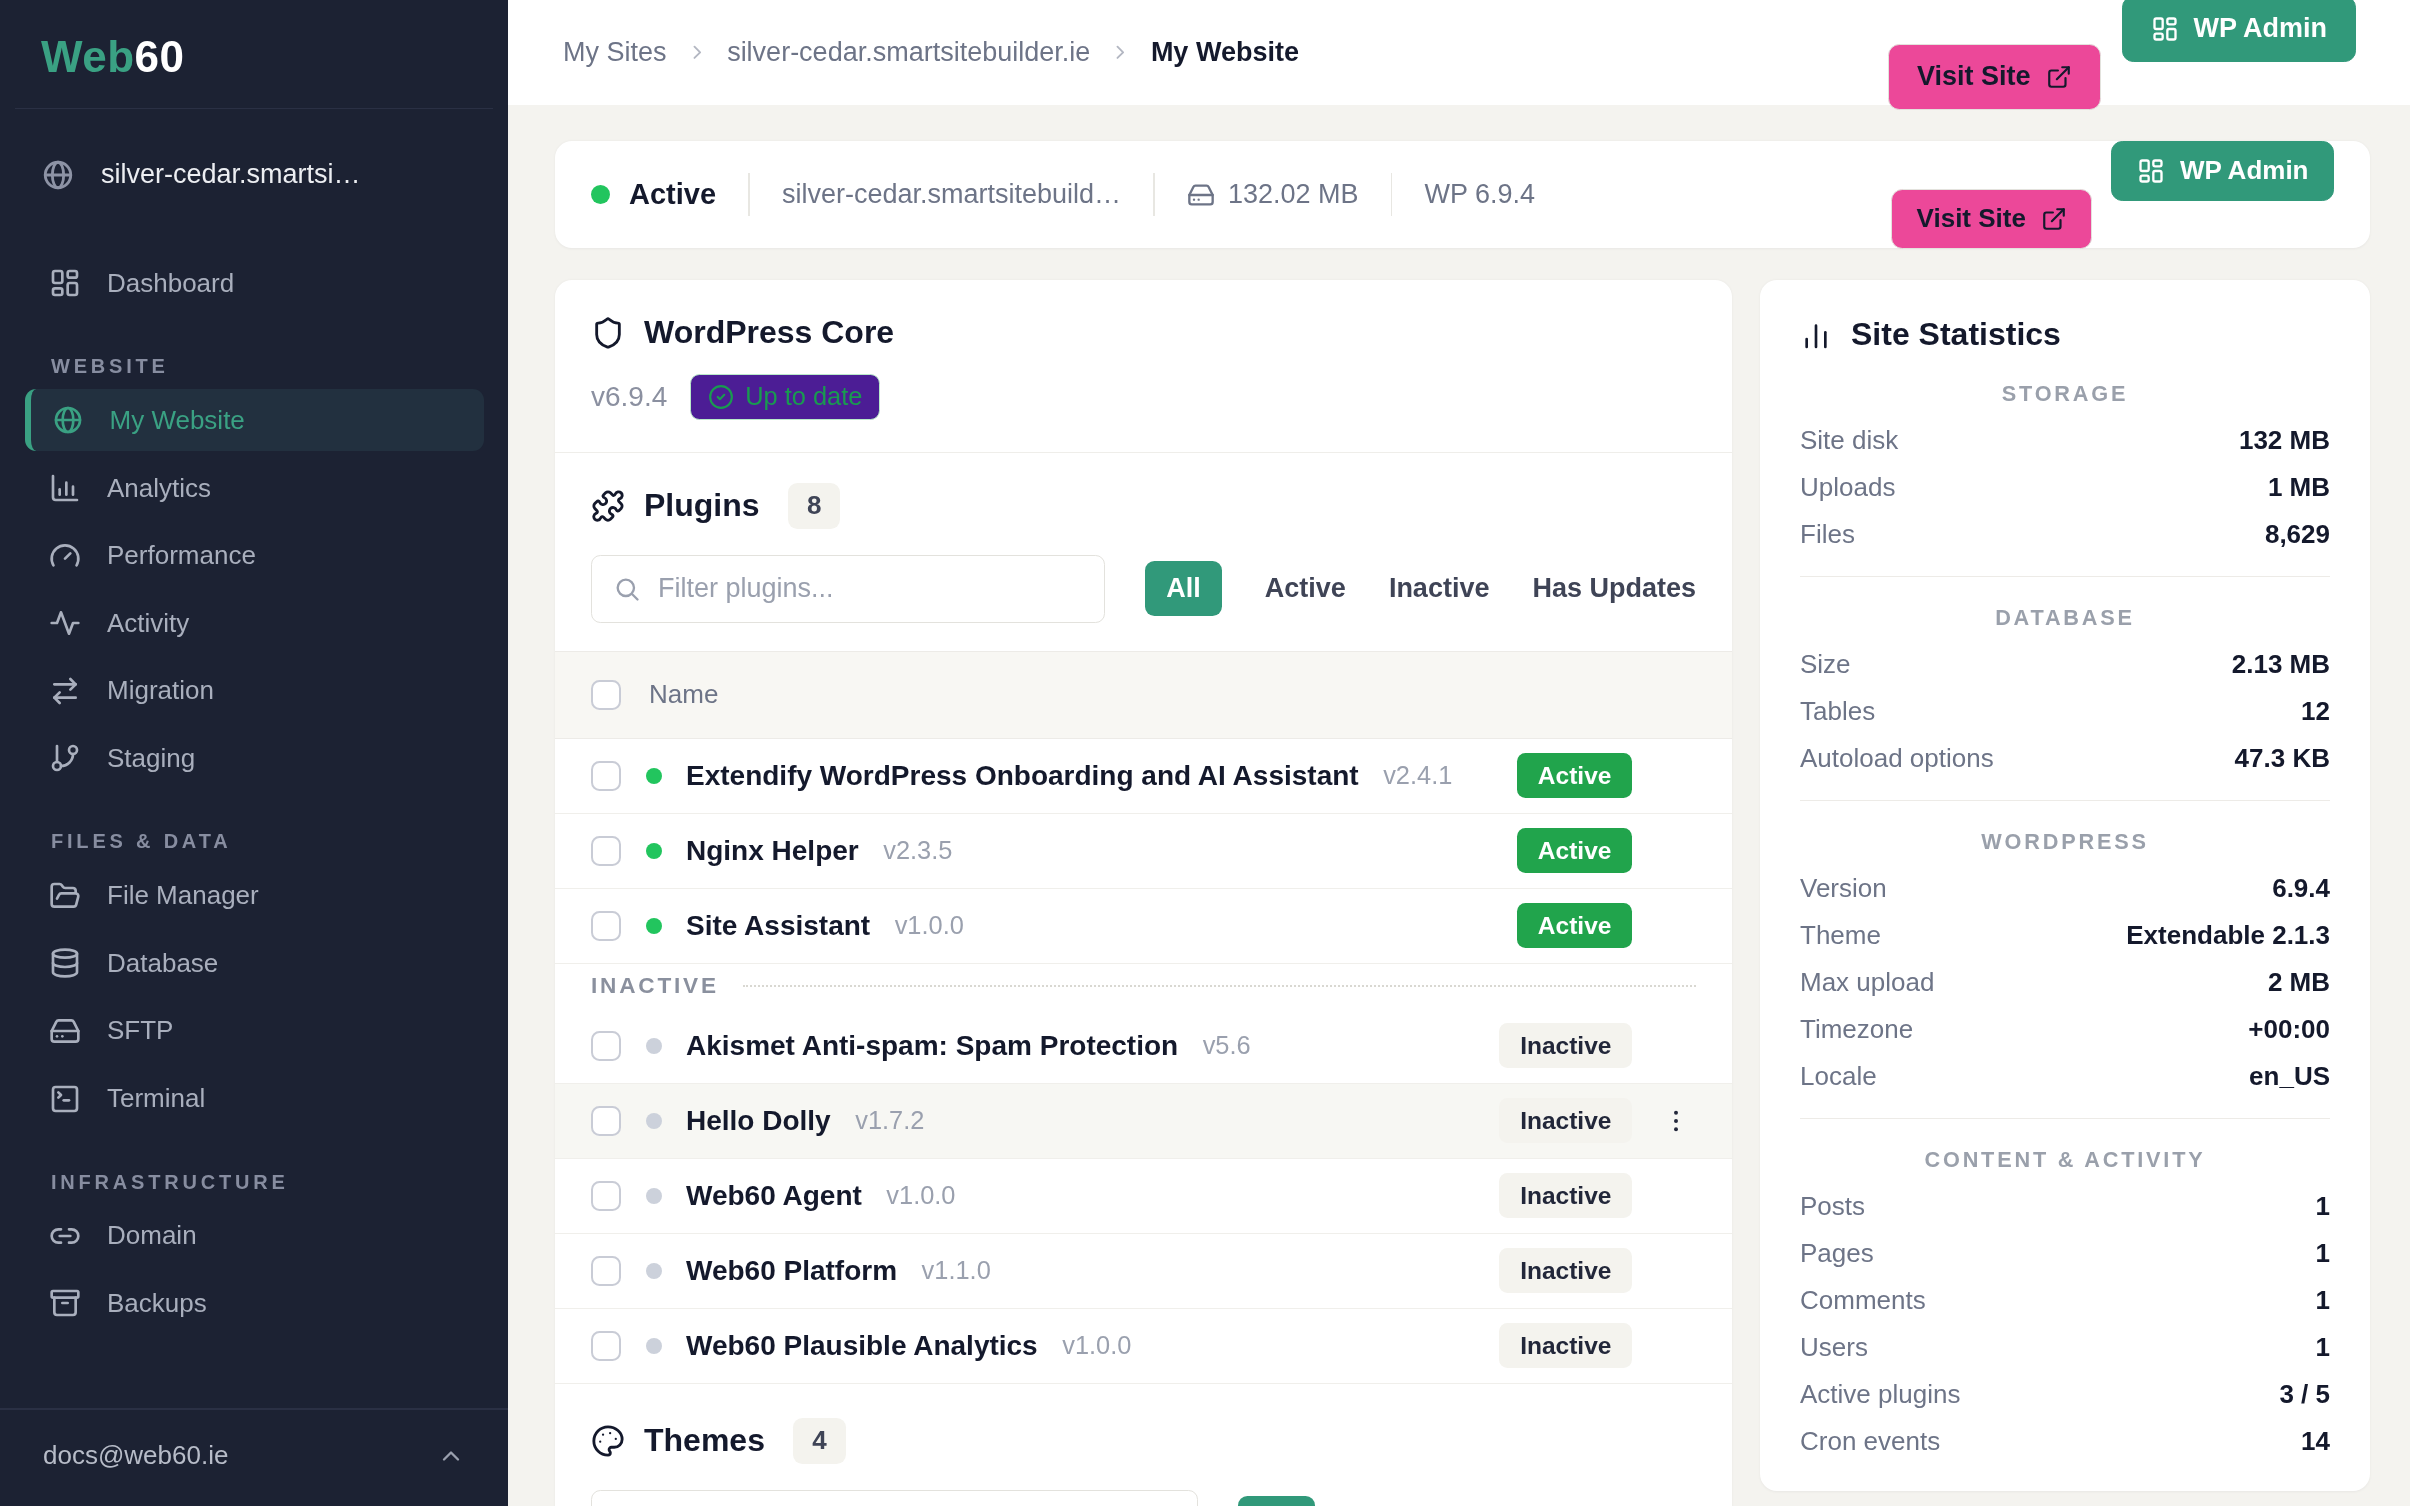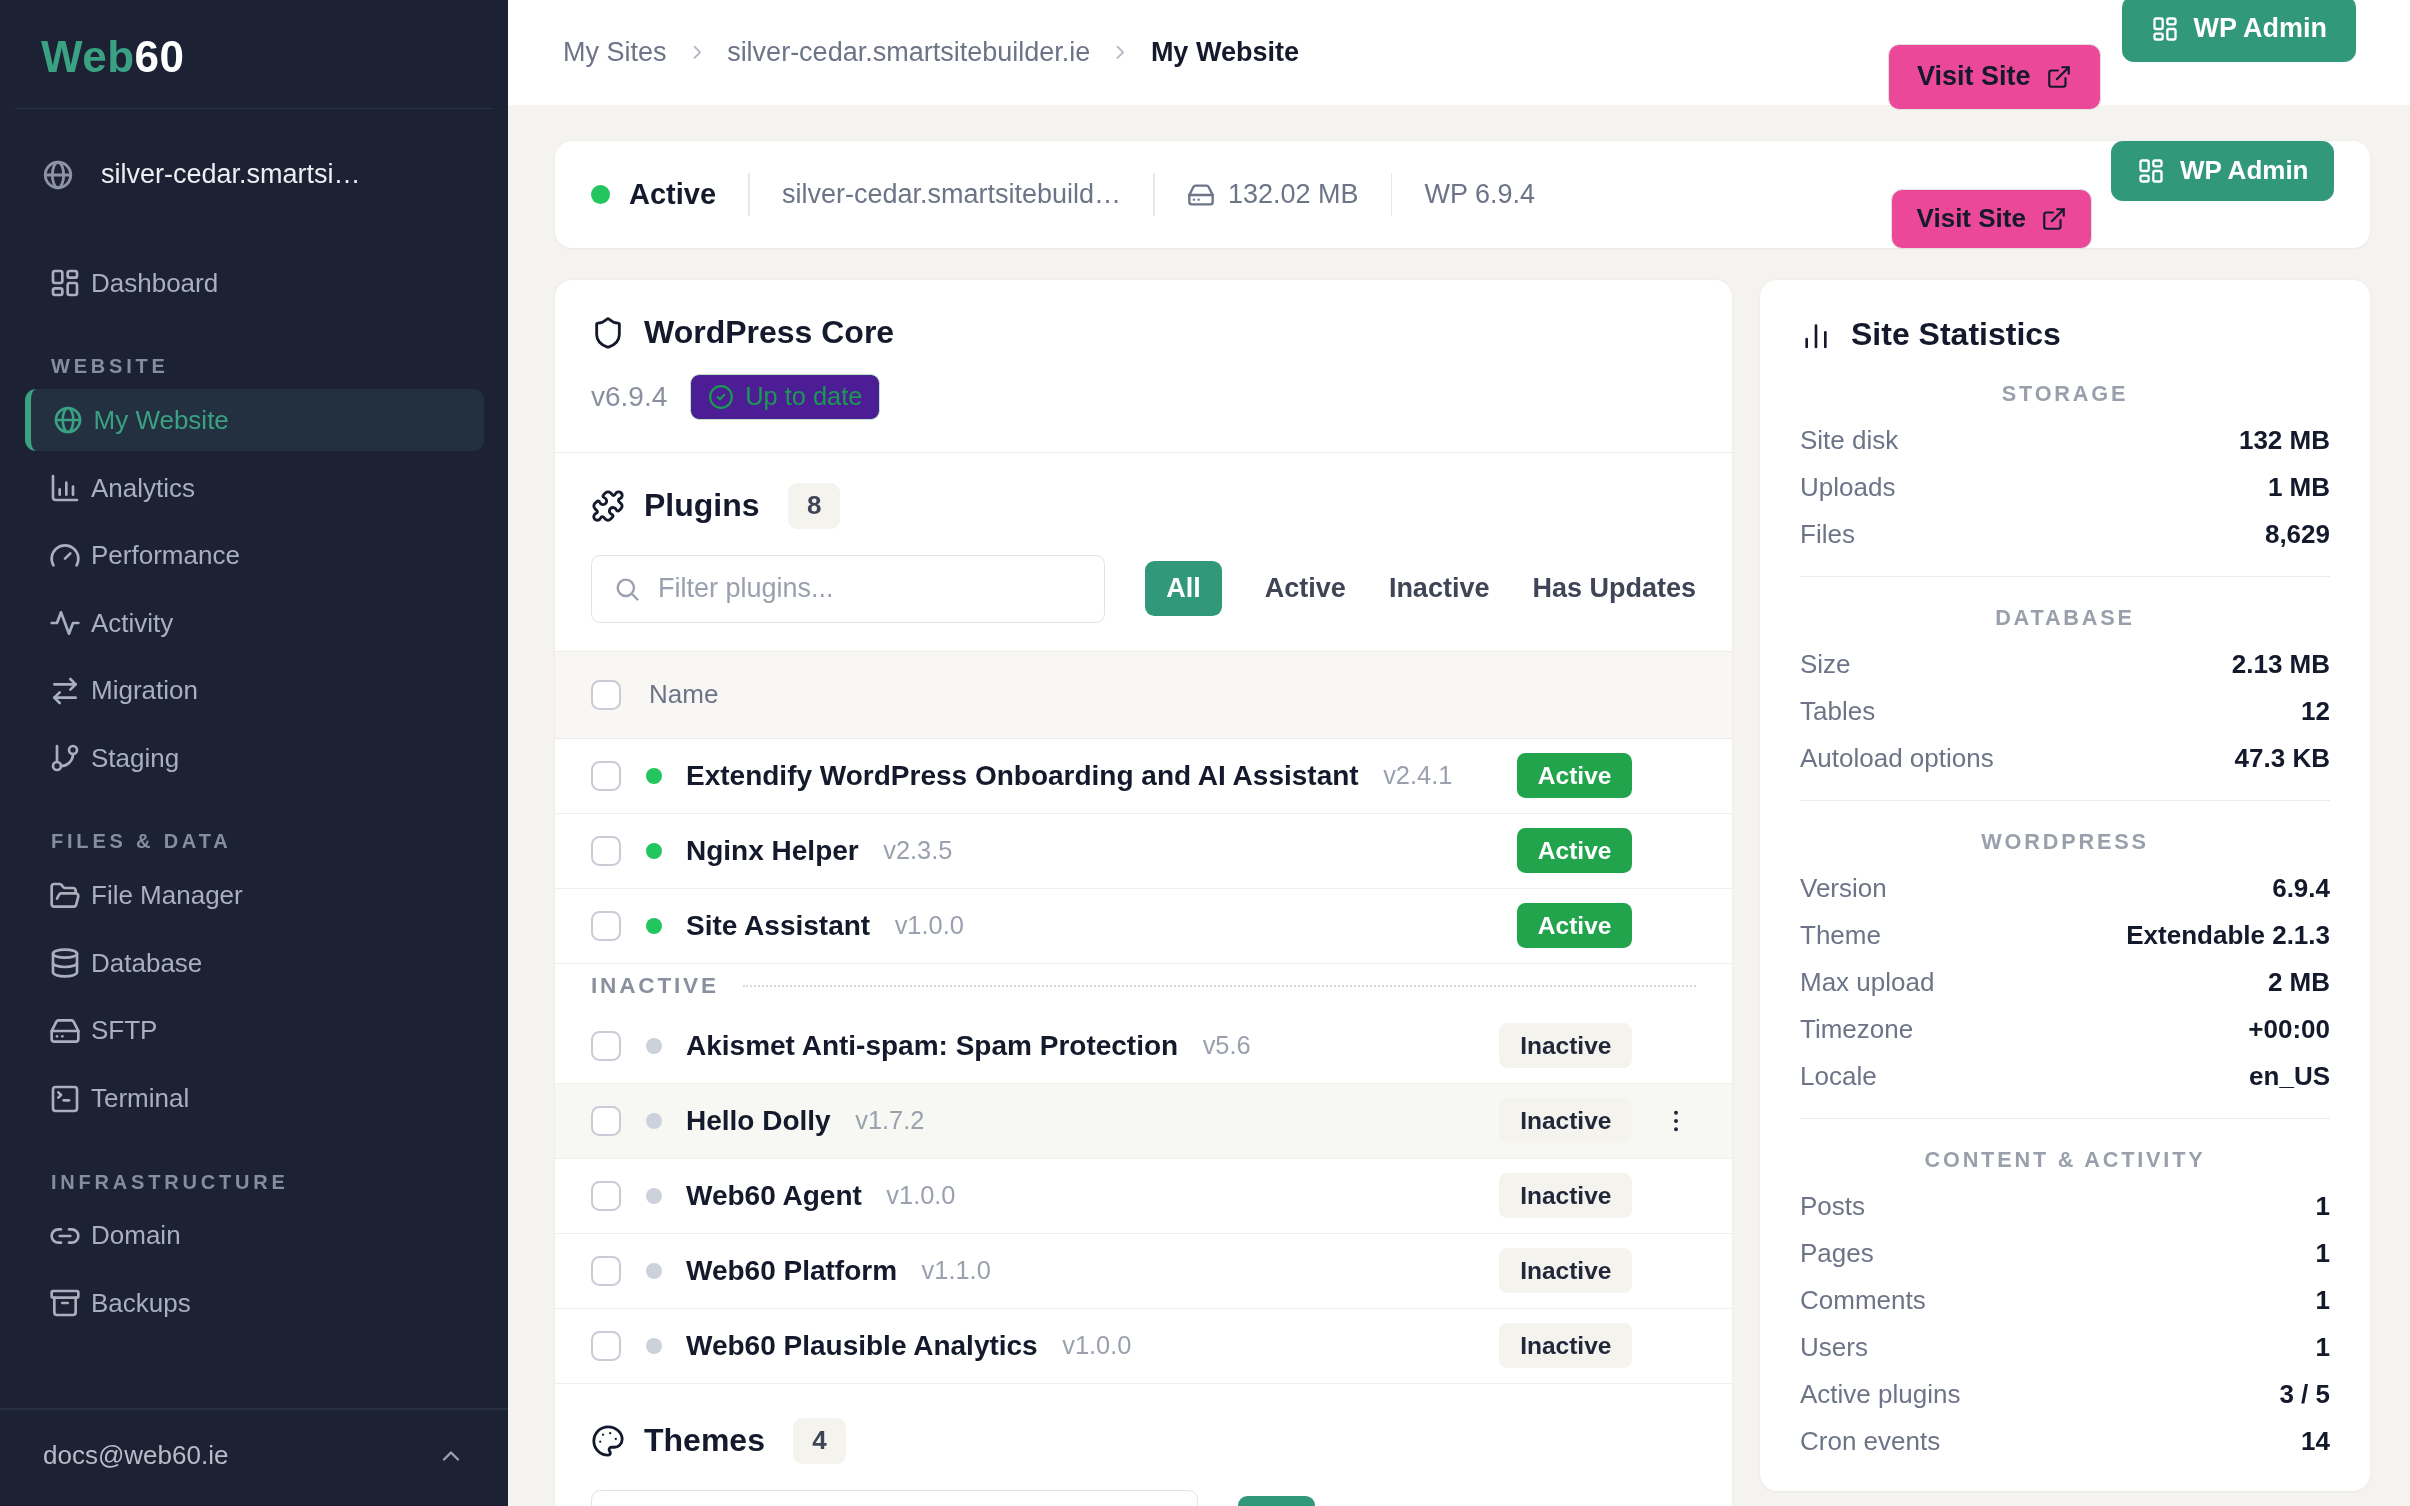--- a/index.html
+++ b/index.html
@@ -14,21 +14,21 @@
   .icon svg { display:block; }
 
   
   .sidebar { width:508px; background:#1c2233; display:flex; flex-direction:column; flex-shrink:0; }
   .logo { padding:32px 38px 26px 41px; font-size:44px; font-weight:bold; letter-spacing:0.5px; }
   .logo-a { color:#3aa183; } .logo-b { color:#ffffff; }
   .side-divider { border-top:1.9px solid #2a3044; margin:0 15px; }
   .site-item { display:flex; align-items:center; gap:26px; padding:22.6px 41px; margin-top:26px; color:#eceef2; font-size:27px; white-space:nowrap; cursor:pointer; }
   .site-item .icon { color:#8d93a5; }
   .nav { flex:1; overflow:hidden; }
-  .nav-item { display:flex; align-items:center; gap:10px; padding:15px 24.5px; margin:5.6px 24.5px; border-radius:11.3px; color:#a9afbd; font-size:26px; cursor:pointer; white-space:nowrap; }
+  .nav-item { display:flex; align-items:center; gap:26px; padding:15px 24.5px; margin:5.6px 24.5px; border-radius:11.3px; color:#a9afbd; font-size:26px; cursor:pointer; white-space:nowrap; }
   .nav-item .icon { color:#a9afbd; }
   .nav-item.active { background:#22303f; color:#3aa183; border-left:6.6px solid #3aa183; padding-left:21px; }
   .nav-item.active .icon { color:#3aa183; }
   #primary-nav { margin-top:38px; }
   .nav-section-label { font-size:20px; font-weight:bold; letter-spacing:3.8px; color:#878da0; padding:0 51px; margin:41px 0 11.3px; }
   .sidebar-footer { border-top:1.9px solid #2a3044; padding:30px 43px 36px; display:flex; align-items:center; justify-content:space-between; color:#b7bcc8; font-size:26px; cursor:pointer; }
   .sidebar-footer .icon { color:#9aa0ae; }
 
   
   .main { flex:1; display:flex; flex-direction:column; min-width:0; }

